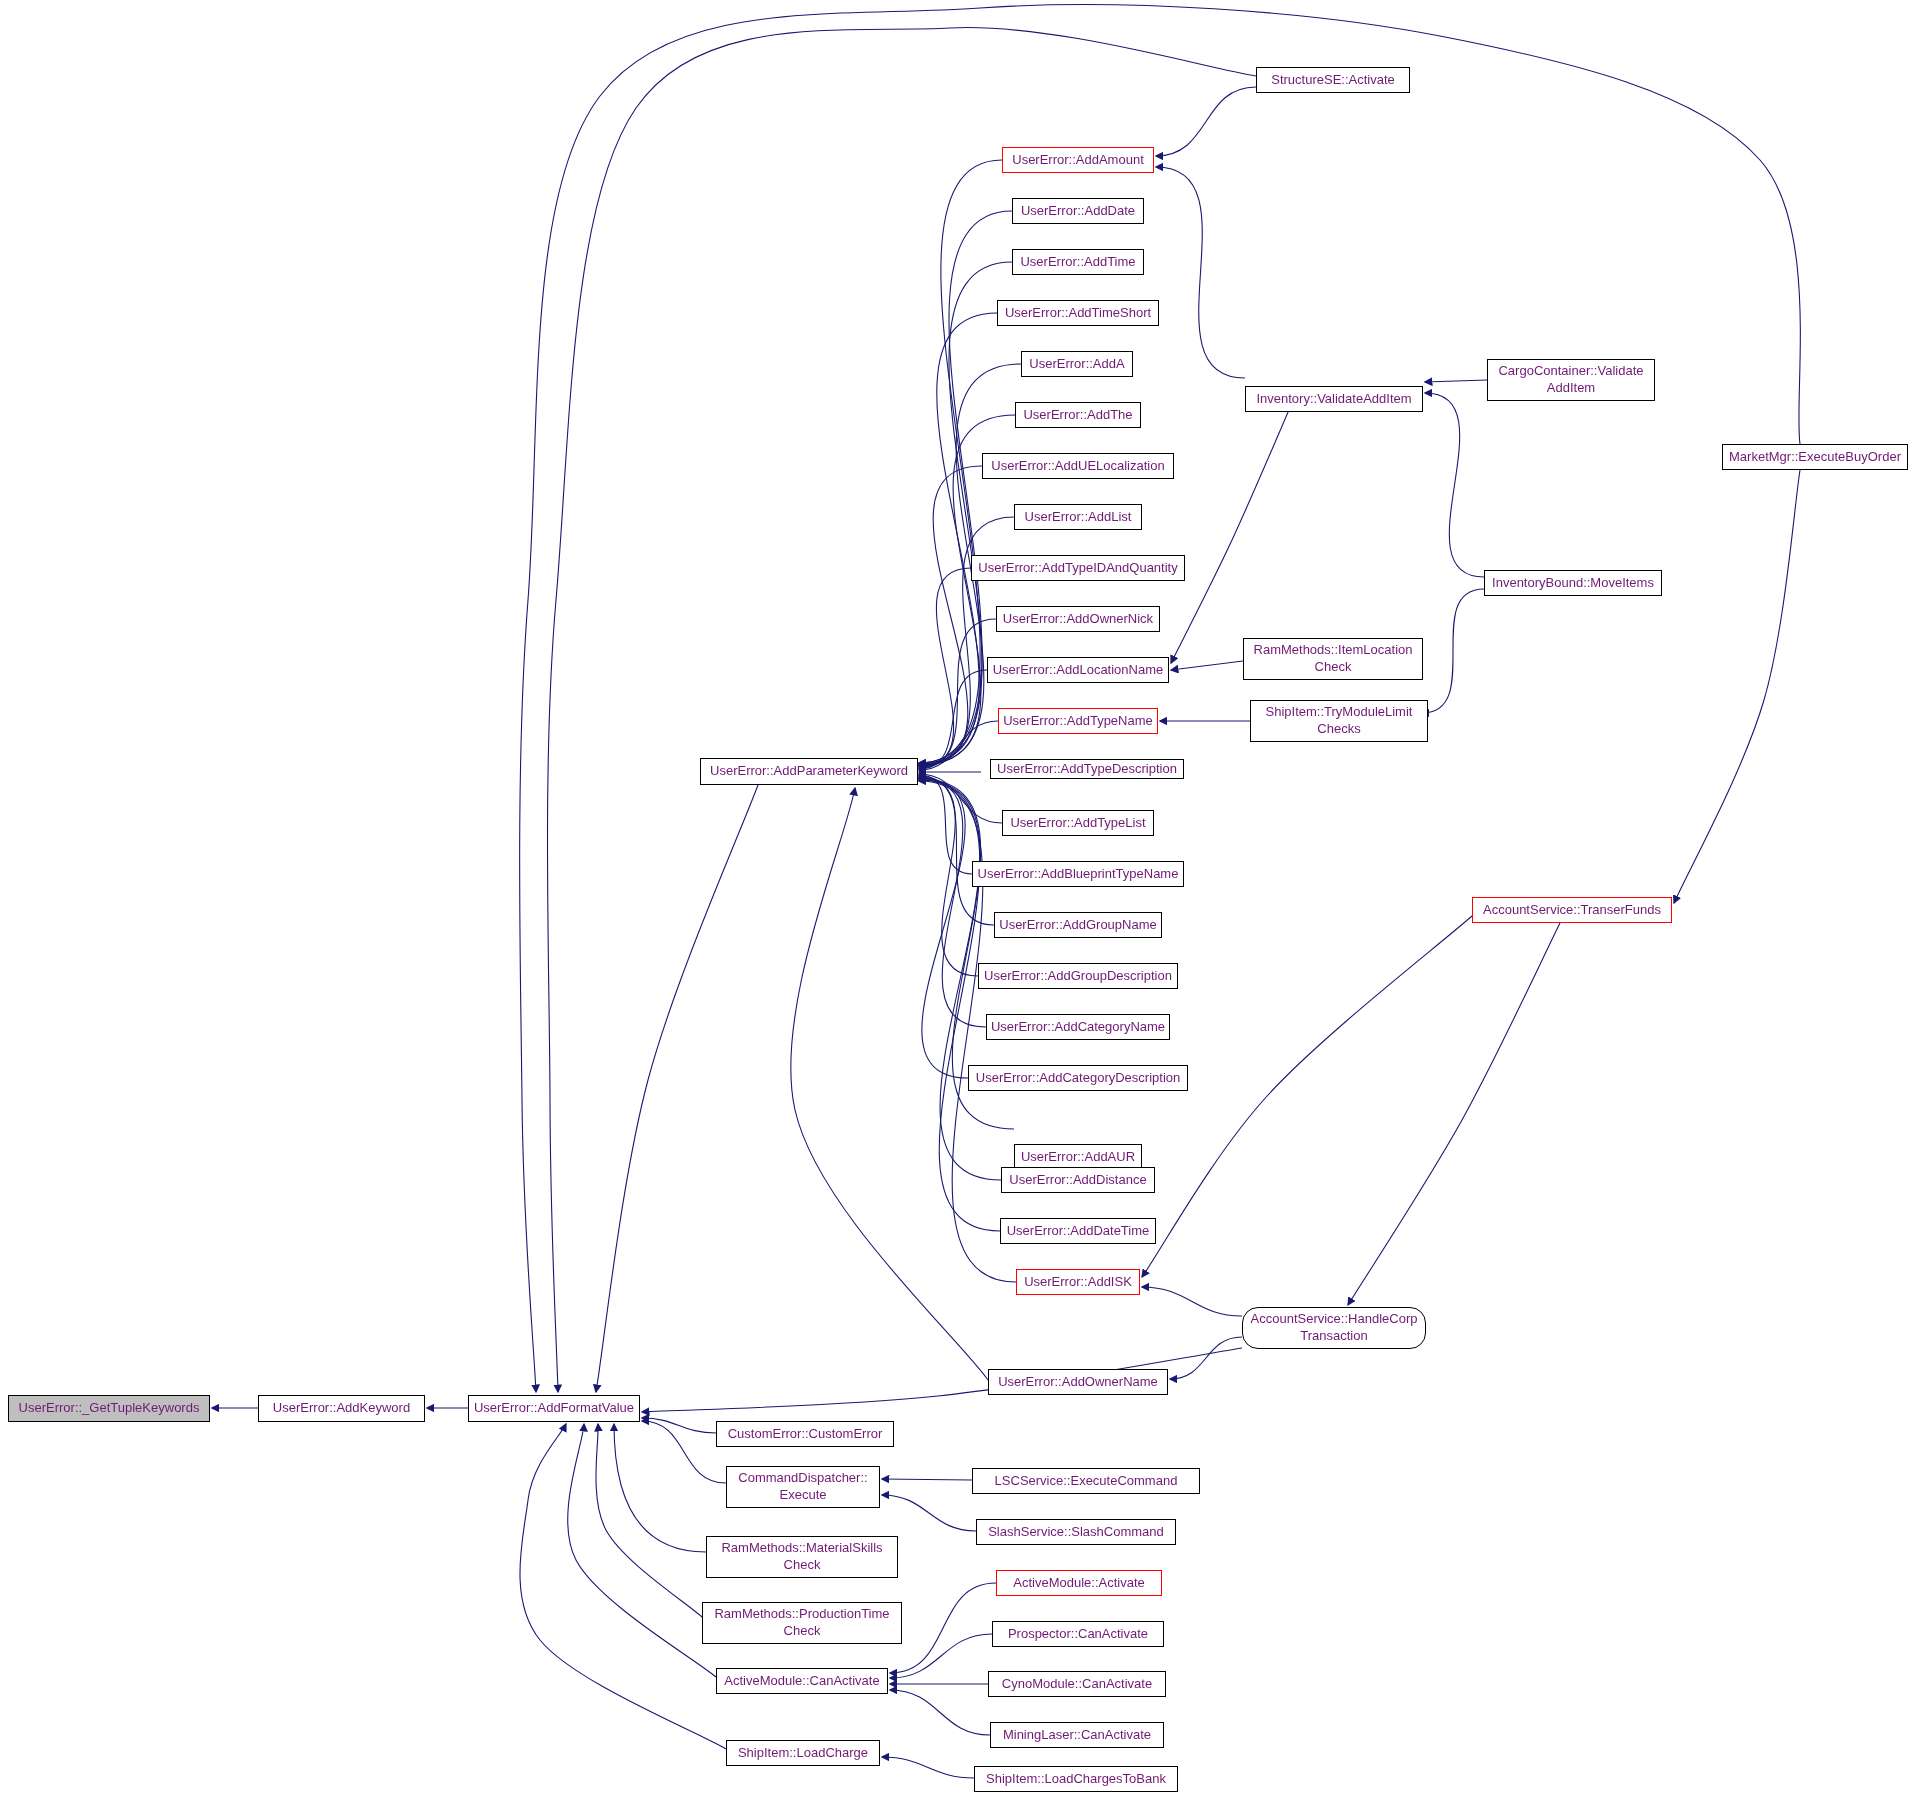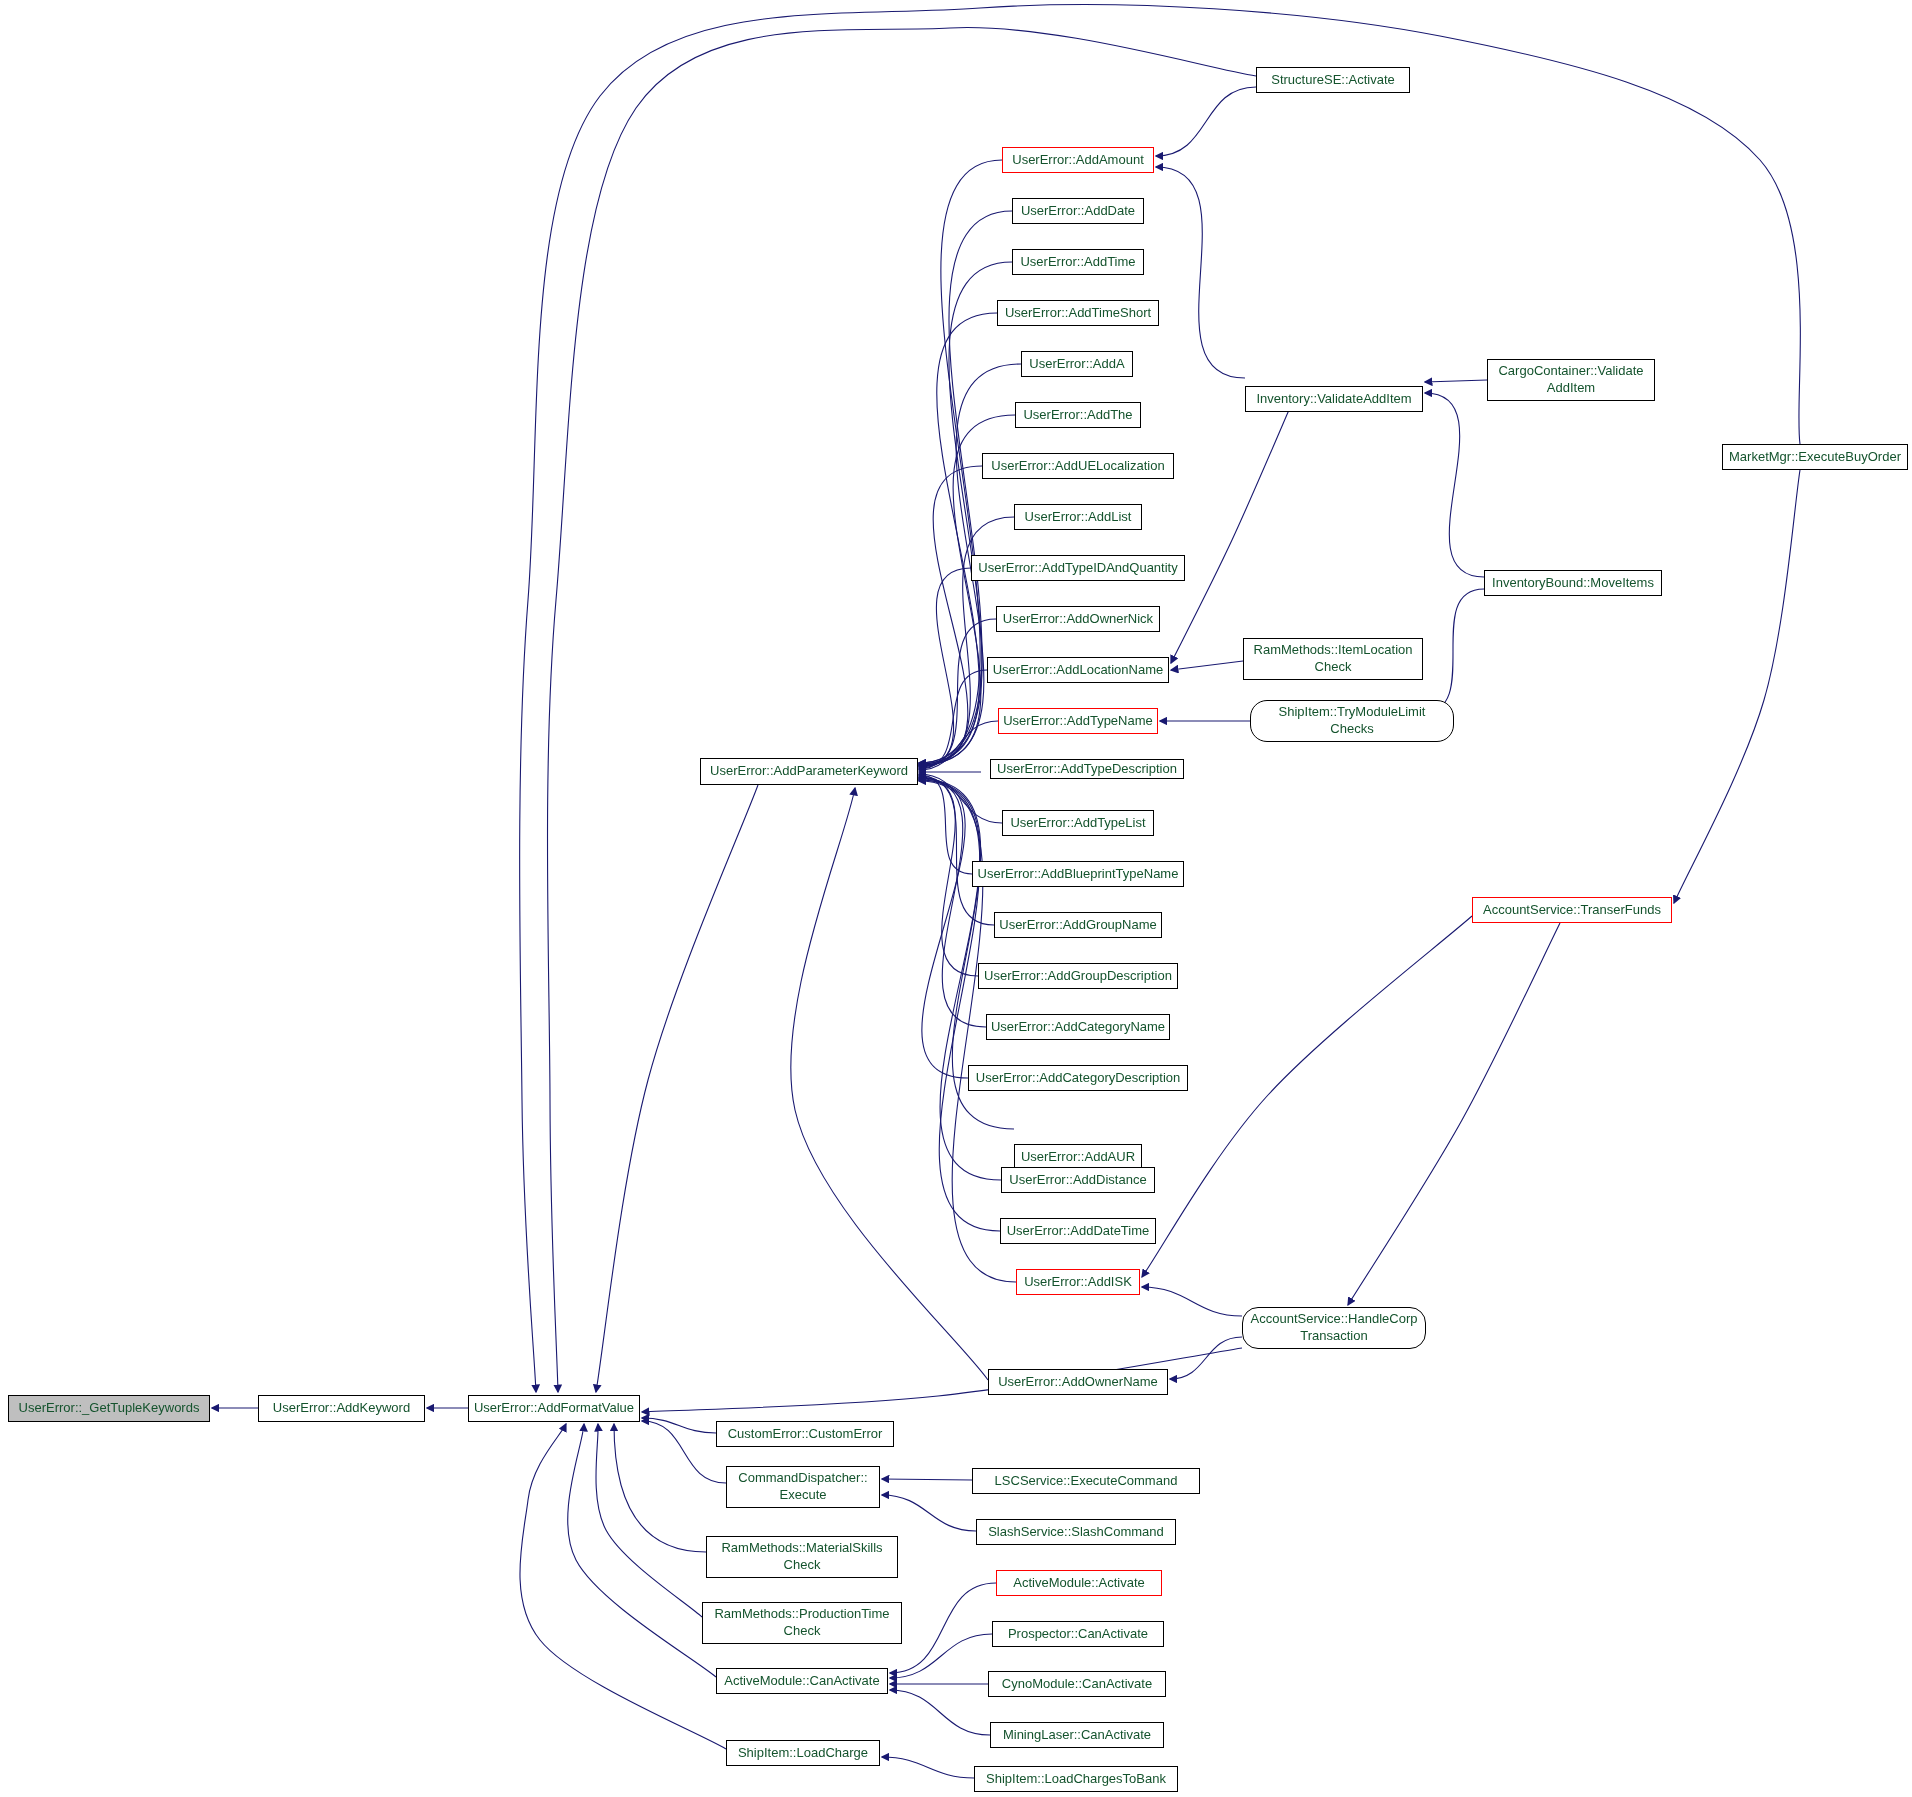--- a/index.html
+++ b/index.html
@@ -2,21 +2,21 @@
 <html><head>
 <meta charset="utf-8">
 <style>
   html,body{margin:0;padding:0;background:#ffffff;}
   #stage{position:relative;width:1912px;height:1797px;background:#ffffff;overflow:hidden;
          font-family:"Liberation Sans", sans-serif;}
   #edge-svg{position:absolute;left:0;top:0;width:1912px;height:1797px;}
   .edge{fill:none;stroke:var(--edge,#191970);stroke-width:1.1px;}
   .node{position:absolute;box-sizing:border-box;background:#ffffff;border:1px solid #000000;
         display:flex;flex-direction:column;align-items:center;justify-content:center;
-        font-size:13px;line-height:1.3;color:#14532d;text-align:center;white-space:nowrap;
+        font-size:13px;line-height:1.3;color:#701a75;text-align:center;white-space:nowrap;
         cursor:pointer;}
   .node span{display:block;}
   .node.red{border-color:#ff0000;}
   .node.focus{background:#bfbfbf;}
 </style>
 </head>
 <body>
 
 <div id="stage" style="background: rgb(255, 255, 255);">
   <svg id="edge-svg" xmlns="http://www.w3.org/2000/svg" style="--edge: #191970;">
@@ -173,21 +173,21 @@
       <span>Inventory::ValidateAddItem</span>
     </div>
     <div class="node plain" style="left: 1487px; top: 359px; width: 168px; height: 42px;">
       <span>CargoContainer::Validate</span>
       <span>AddItem</span>
     </div>
     <div class="node plain" style="left: 1243px; top: 638px; width: 180px; height: 42px;">
       <span>RamMethods::ItemLocation</span>
       <span>Check</span>
     </div>
-    <div class="node plain" style="left: 1250px; top: 700px; width: 204px; height: 42px; border-radius: 17px;">
+    <div class="node plain" style="left: 1250px; top: 700px; width: 178px; height: 42px;">
       <span>ShipItem::TryModuleLimit</span>
       <span>Checks</span>
     </div>
     <div class="node plain" style="left: 1484px; top: 570px; width: 178px; height: 26px;">
       <span>InventoryBound::MoveItems</span>
     </div>
     <div class="node plain" style="left: 1722px; top: 444px; width: 186px; height: 26px;">
       <span>MarketMgr::ExecuteBuyOrder</span>
     </div>
     <div class="node red" style="left: 1472px; top: 897px; width: 200px; height: 26px;">

